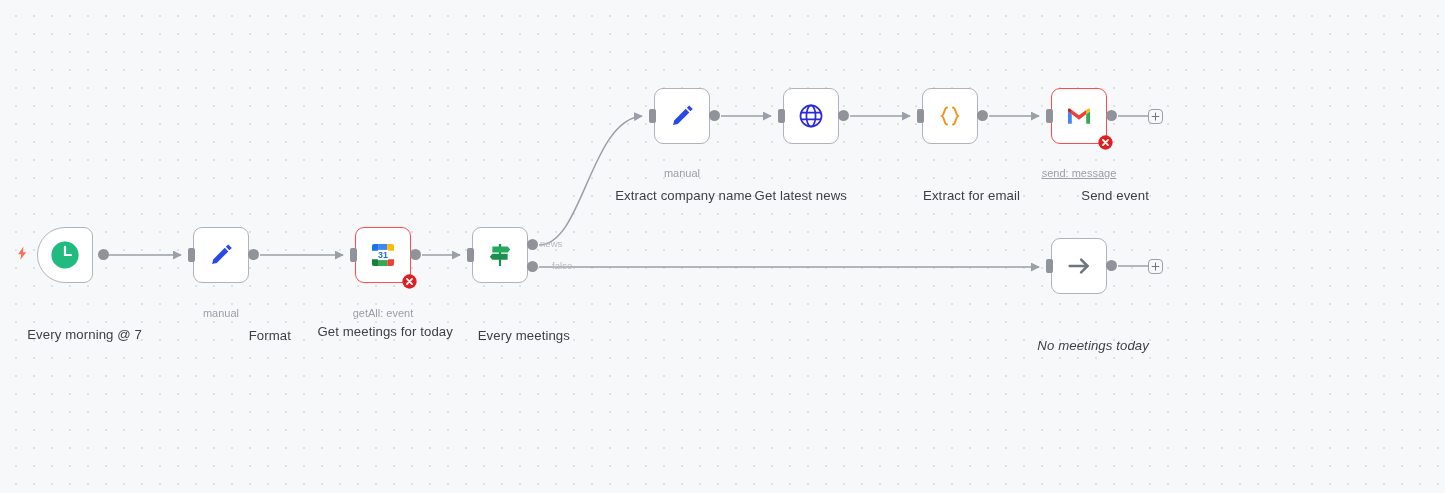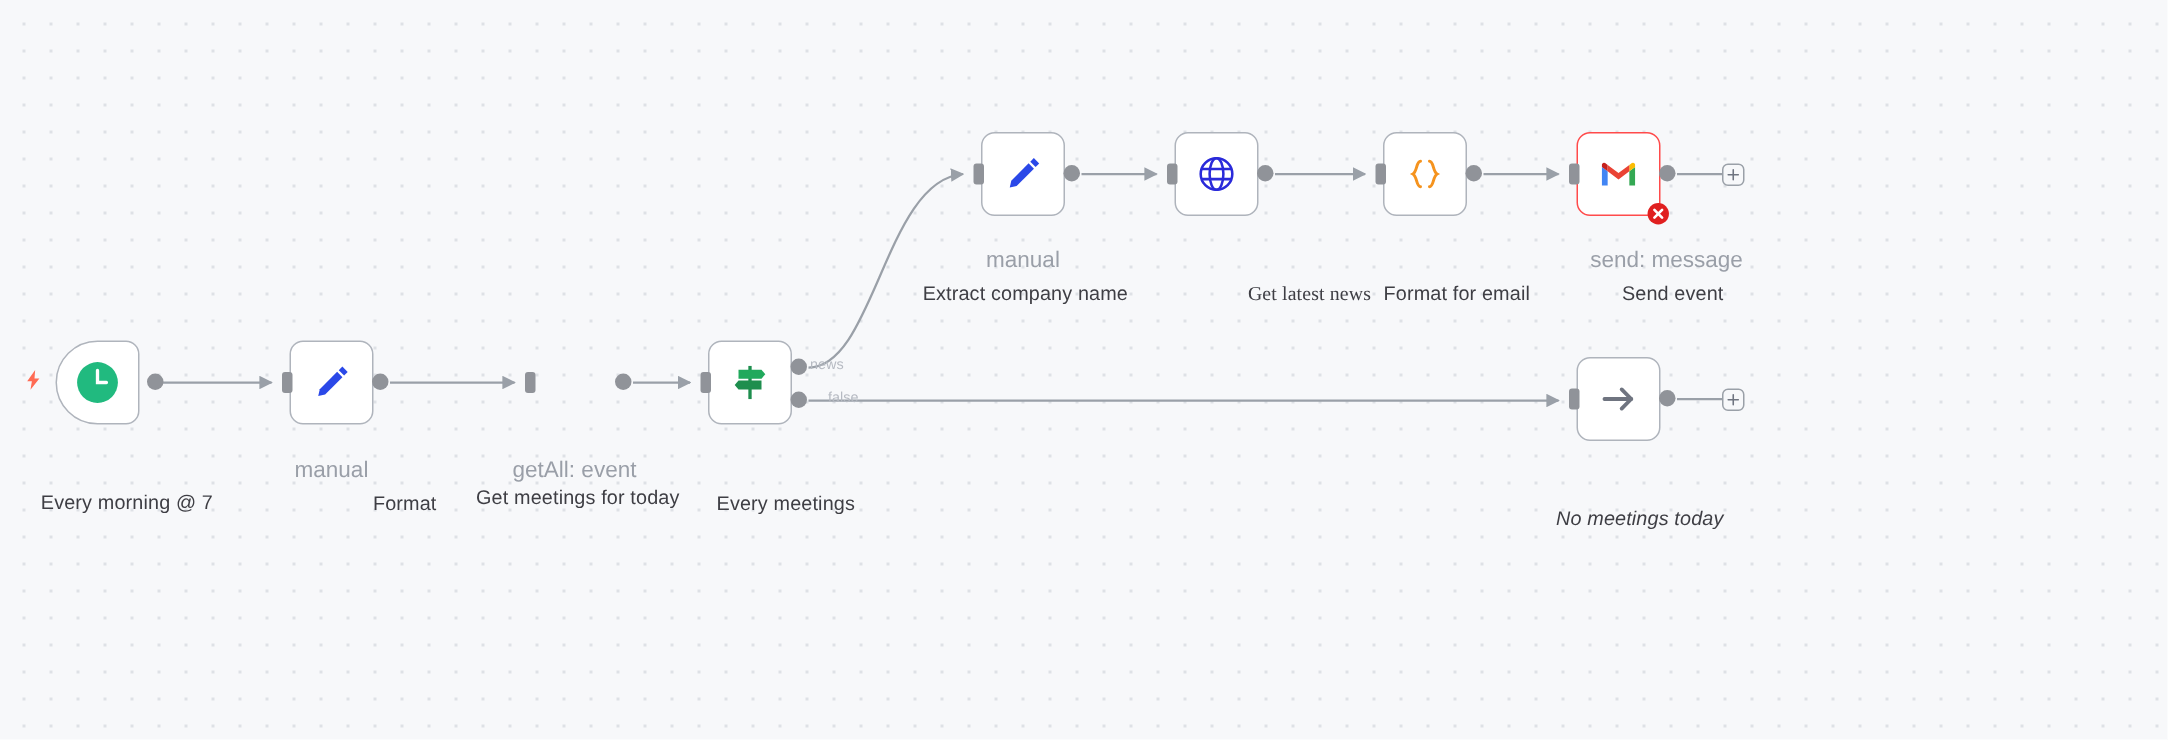--- a/index.html
+++ b/index.html
@@ -71,21 +71,21 @@
     font-size: 13.2px;
     line-height: 15px;
     white-space: nowrap;
     letter-spacing: .1px;
     margin-top: 36px;
   }
   .node-sublabel {
     position: absolute;
     text-align: center;
     color: #9A9FA8;
-    font-size: 15px;
+    font-size: 11px;
     line-height: 13px;
     white-space: nowrap;
   }
 
   
   .port-out {
     position: absolute;
     width: 11px;
     height: 11px;
     border-radius: 50%;
@@ -181,20 +181,37 @@
     <svg class="glyph" viewBox="0 0 40 40">
       <path d="M28.5 7.5 l4.2 4.2 -2.8 2.8 -4.2 -4.2 z" fill="#2A48E8"></path>
       <path d="M24.4 11.6 l4.2 4.2 -13.6 13.6 -5.4 1.2 1.2 -5.4 z" fill="#2A48E8"></path>
     </svg>
   </div>
   <div class="port-in" style="left:188px; top:248px;"></div>
   <div class="port-out" style="left:248px; top:249px;"></div>
   <div class="node-label" style="left:151px; top:292px; width:140px;">Format</div>
   <div class="node-sublabel" style="left:151px; top:307px; width:140px;">manual</div>
 
+  <div class="node error" style="left:355px; top:227px;">
+    <svg class="glyph" viewBox="0 0 40 40">
+      <rect x="7" y="7" width="26" height="26" rx="2.5" fill="#ffffff"></rect>
+      <path d="M7 9.5 A2.5 2.5 0 0 1 9.5 7 H15 V15 H7 Z" fill="#1A73E8"></path>
+      <path d="M15 7 H25 V15 H15 Z" fill="#4285F4"></path>
+      <path d="M25 7 H30.5 A2.5 2.5 0 0 1 33 9.5 V15 H25 Z" fill="#FBBC04"></path>
+      <path d="M25 25 H33 V30.5 A2.5 2.5 0 0 1 30.5 33 H25 Z" fill="#EA4335"></path>
+      <path d="M15 25 H25 V33 H15 Z" fill="#34A853"></path>
+      <path d="M7 25 H15 V33 H9.5 A2.5 2.5 0 0 1 7 30.5 Z" fill="#188038"></path>
+      <rect x="14" y="14" width="12" height="12" fill="#ffffff"></rect>
+      <text x="20" y="24" text-anchor="middle" font-family="'Liberation Sans', sans-serif" font-size="10.5" font-weight="bold" fill="#1A73E8">31</text>
+    </svg>
+    <svg class="err-badge" viewBox="0 0 20 20">
+      <circle cx="10" cy="10" r="8.4" fill="#E02020"></circle>
+      <path d="M7 7 L13 13 M13 7 L7 13" stroke="#ffffff" stroke-width="2.1" stroke-linecap="round"></path>
+    </svg>
+  </div>
   <div class="port-in" style="left:350px; top:248px;"></div>
   <div class="port-out" style="left:410px; top:249px;"></div>
   <div class="node-label" style="left:313px; top:288px; width:140px;">Get meetings for today</div>
   <div class="node-sublabel" style="left:313px; top:307px; width:140px;">getAll: event</div>
 
   <div class="node" style="left:472px; top:227px;">
     <svg class="glyph" viewBox="0 0 40 40">
       <rect x="18.7" y="7" width="2.6" height="26" fill="#1E8E4E"></rect>
       <path d="M11 10 H29 L32 13.5 L29 17 H11 Z" fill="#21A95C"></path>
       <path d="M29 18.5 H11 L8 22 L11 25.5 H29 Z" fill="#1E8E4E"></path>
@@ -222,52 +239,52 @@
     <svg class="glyph" viewBox="0 0 40 40">
       <g stroke="#2A2ADA" stroke-width="2" fill="none">
         <circle cx="20" cy="20" r="12.4"></circle>
         <ellipse cx="20" cy="20" rx="5.4" ry="12.4"></ellipse>
         <path d="M8.2 16 H31.8 M8.2 24 H31.8"></path>
       </g>
     </svg>
   </div>
   <div class="port-in" style="left:778px; top:109px;"></div>
   <div class="port-out" style="left:838px; top:110px;"></div>
-  <div class="node-label" style="left:774px; top:152px; width:140px;font-family:Liberation Serif, serif;">Get latest news</div>
+  <div class="node-label" style="left:707px; top:152px; width:140px;">Get latest news</div>
 
   <div class="node" style="left:922px; top:88px;">
     <svg class="glyph" viewBox="0 0 40 40">
       <g stroke="#F5931E" stroke-width="2.3" fill="none" stroke-linecap="round">
         <path d="M16.5 10 C13 10, 14 18, 10.5 20 C14 22, 13 30, 16.5 30"></path>
         <path d="M23.5 10 C27 10, 26 18, 29.5 20 C26 22, 27 30, 23.5 30"></path>
       </g>
     </svg>
   </div>
   <div class="port-in" style="left:917px; top:109px;"></div>
   <div class="port-out" style="left:977px; top:110px;"></div>
-  <div class="node-label" style="left:880px; top:152px; width:140px;">Format for email</div>
+  <div class="node-label" style="left:880px; top:152px; width:140px;">Extract for email</div>
 
   <div class="node error" style="left:1051px; top:88px;">
     <svg class="glyph" viewBox="0 0 40 40">
       <path d="M7 12 L7 29 L11.5 29 L11.5 18.5 L20 25 L28.5 18.5 L28.5 29 L33 29 L33 12 L20 21.8 Z" fill="#ffffff"></path>
       <path d="M7 29 V14.5 L11.5 17.8 V29 Z" fill="#4285F4"></path>
       <path d="M28.5 29 V17.8 L33 14.5 V29 Z" fill="#34A853"></path>
       <path d="M7 14.5 L7 12.6 A1.6 1.6 0 0 1 9.5 11.4 L11.5 12.9 L11.5 17.8 Z" fill="#C5221F"></path>
       <path d="M33 14.5 L33 12.6 A1.6 1.6 0 0 0 30.5 11.4 L28.5 12.9 L28.5 17.8 Z" fill="#FBBC04"></path>
       <path d="M11.5 12.9 L20 19.2 L28.5 12.9 L28.5 17.8 L20 24.4 L11.5 17.8 Z" fill="#EA4335"></path>
     </svg>
     <svg class="err-badge" viewBox="0 0 20 20">
       <circle cx="10" cy="10" r="8.4" fill="#E02020"></circle>
       <path d="M7 7 L13 13 M13 7 L7 13" stroke="#ffffff" stroke-width="2.1" stroke-linecap="round"></path>
     </svg>
   </div>
   <div class="port-in" style="left:1046px; top:109px;"></div>
   <div class="port-out" style="left:1106px; top:110px;"></div>
   <div class="node-label" style="left:1009px; top:152px; width:140px;">Send event</div>
-  <div class="node-sublabel" style="left:1041px; top:167px; width:140px;">send: message</div>
+  <div class="node-sublabel" style="left:1009px; top:167px; width:140px;text-decoration:underline;">send: message</div>
 
   <div class="node" style="left:1051px; top:238px;">
     <svg class="glyph" viewBox="0 0 40 40">
       <g stroke="#6F7480" stroke-width="3" fill="none" stroke-linecap="round" stroke-linejoin="round">
         <path d="M9 20 H30"></path>
         <path d="M22.5 12.5 L30 20 L22.5 27.5"></path>
       </g>
     </svg>
   </div>
   <div class="port-in" style="left:1046px; top:259px;"></div>

